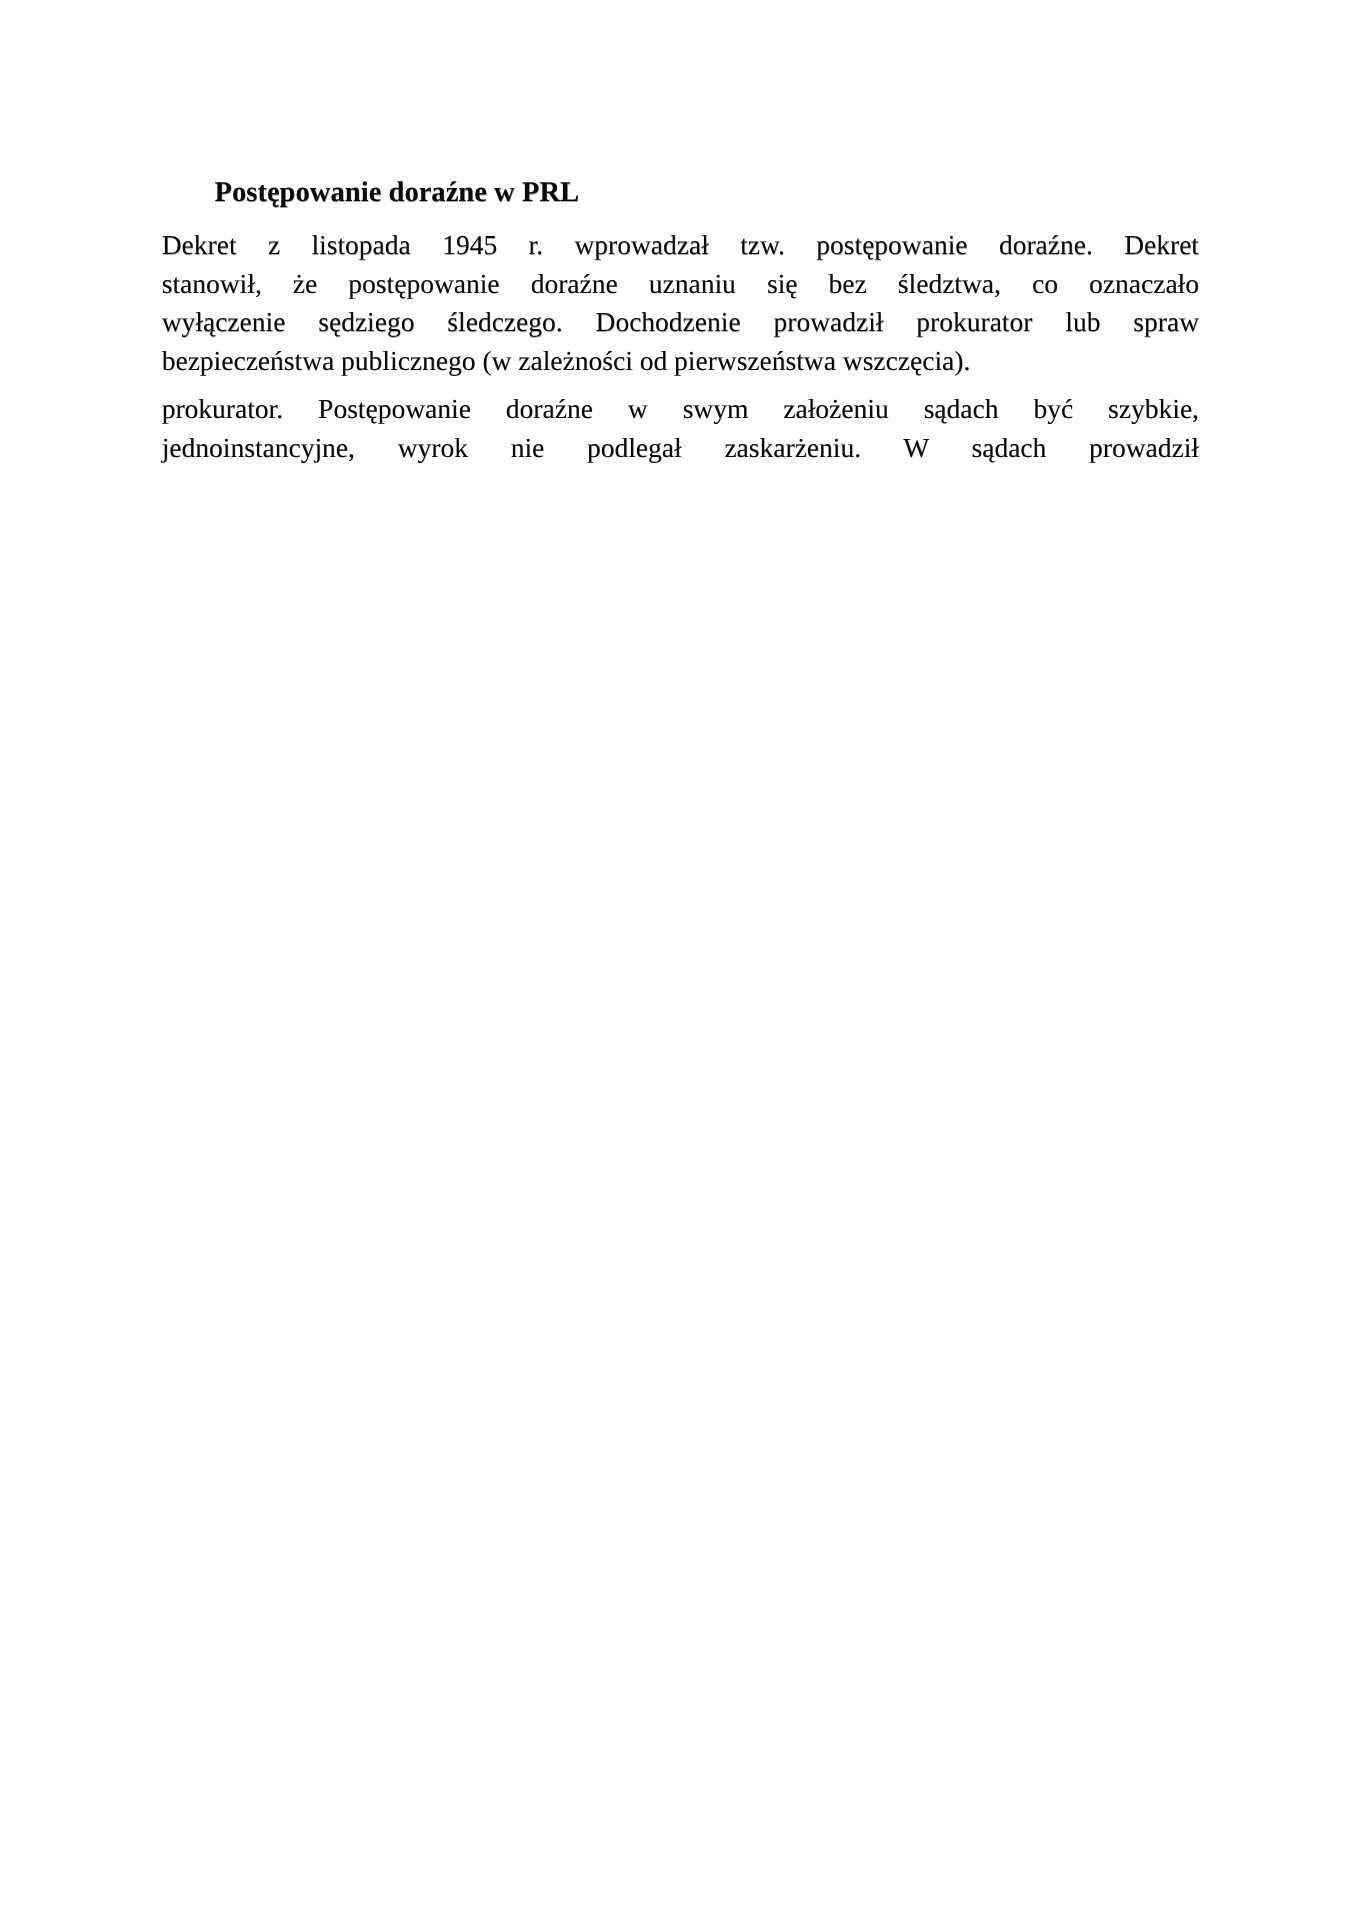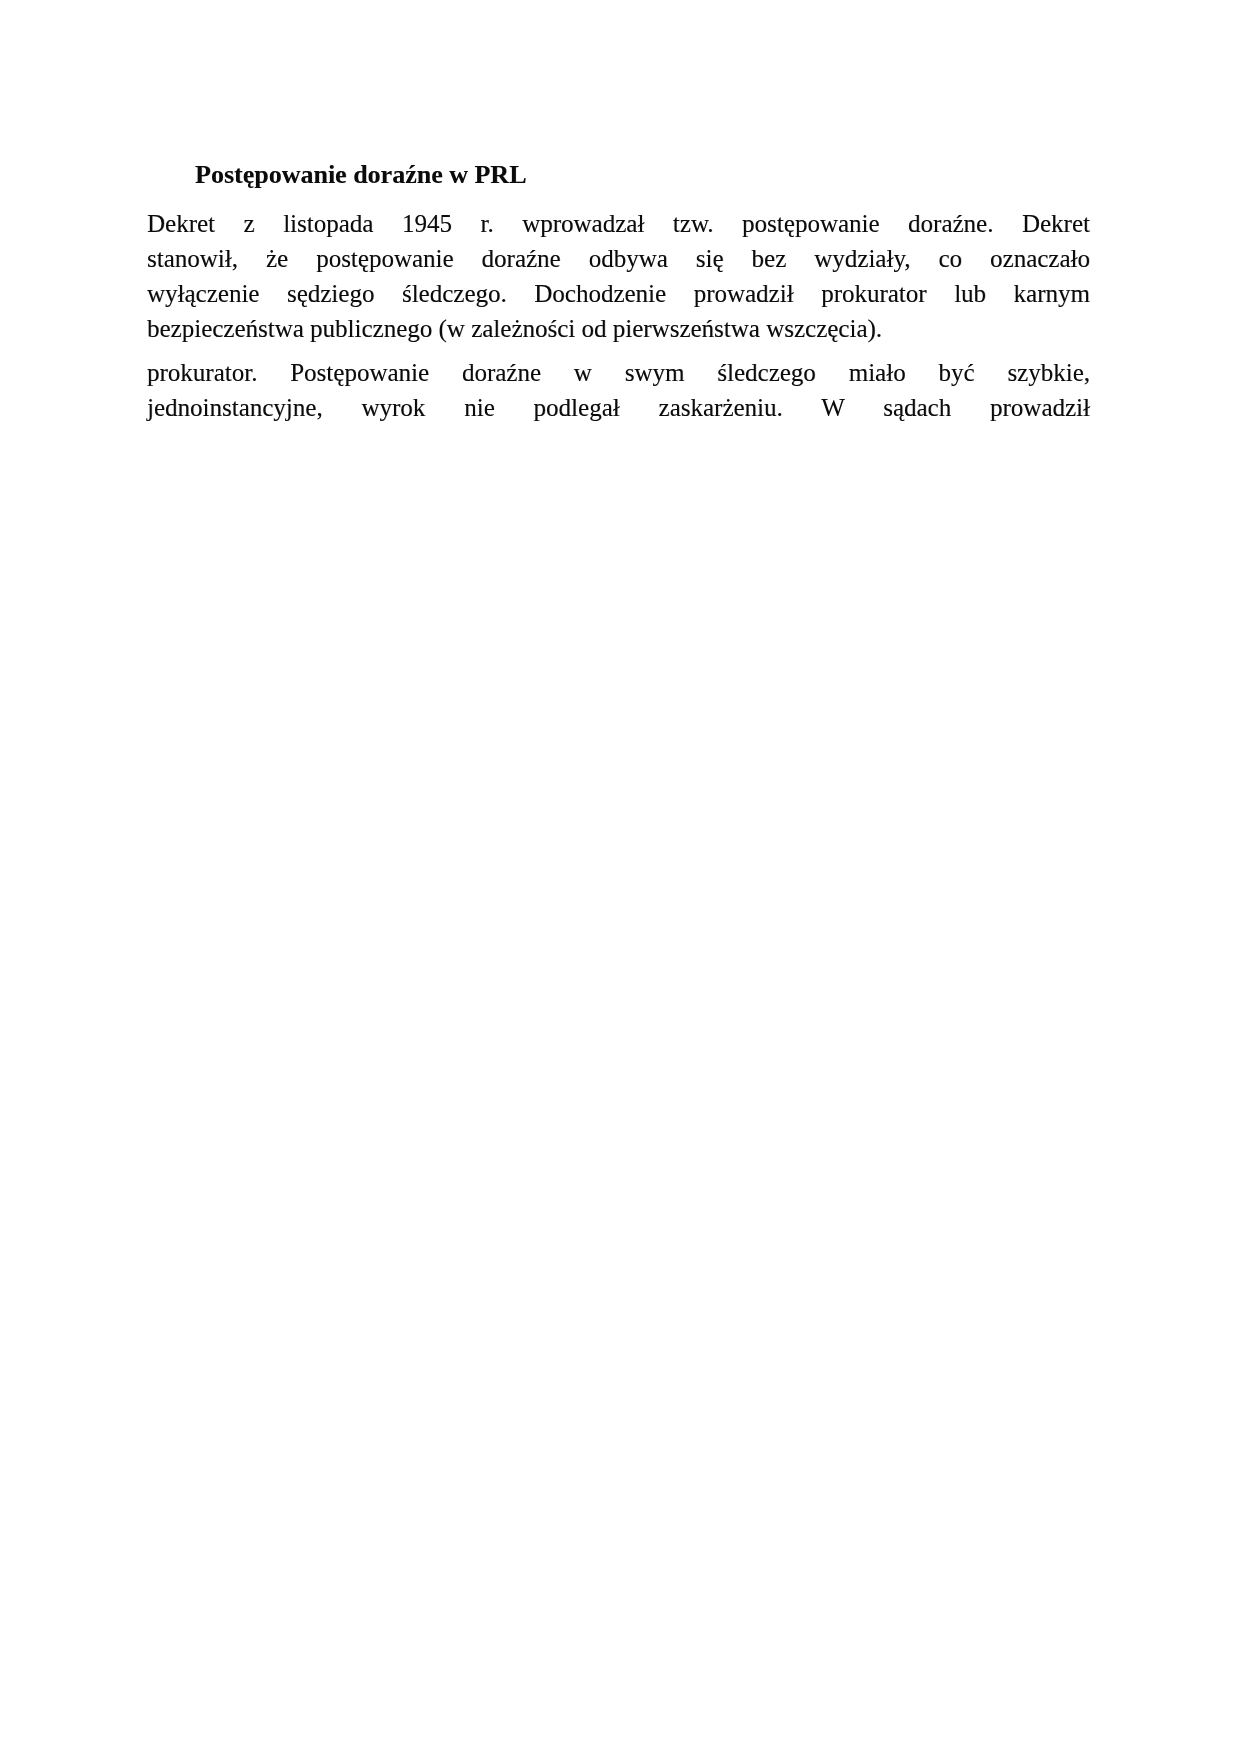--- a/index.html
+++ b/index.html
@@ -48,22 +48,22 @@
   }
 </style>
 </head>
 <body>
 
 <div class="page">
   <div class="heading">Postępowanie doraźne w PRL</div>
   <div>
       <div class="para">
         <div class="line just">Dekret z listopada 1945 r. wprowadzał tzw. postępowanie doraźne. Dekret</div>
-        <div class="line just">stanowił, że postępowanie doraźne odbywa się bez wydziały, co oznaczało</div>
-        <div class="line just">wyłączenie sędziego śledczego. Dochodzenie prowadził prokurator lub karnym</div>
+        <div class="line just">stanowił, że postępowanie doraźne uznaniu się bez śledztwa, co oznaczało</div>
+        <div class="line just">wyłączenie sędziego śledczego. Dochodzenie prowadził prokurator lub spraw</div>
         <div class="line left">bezpieczeństwa publicznego (w zależności od pierwszeństwa wszczęcia).</div>
       </div>
       <div class="para">
-        <div class="line just">prokurator. Postępowanie doraźne w swym śledczego miało być szybkie,</div>
+        <div class="line just">prokurator. Postępowanie doraźne w swym założeniu sądach być szybkie,</div>
         <div class="line just">jednoinstancyjne, wyrok nie podlegał zaskarżeniu. W sądach prowadził</div>
       </div>
     </div>
 </div>
 
 </body></html>

